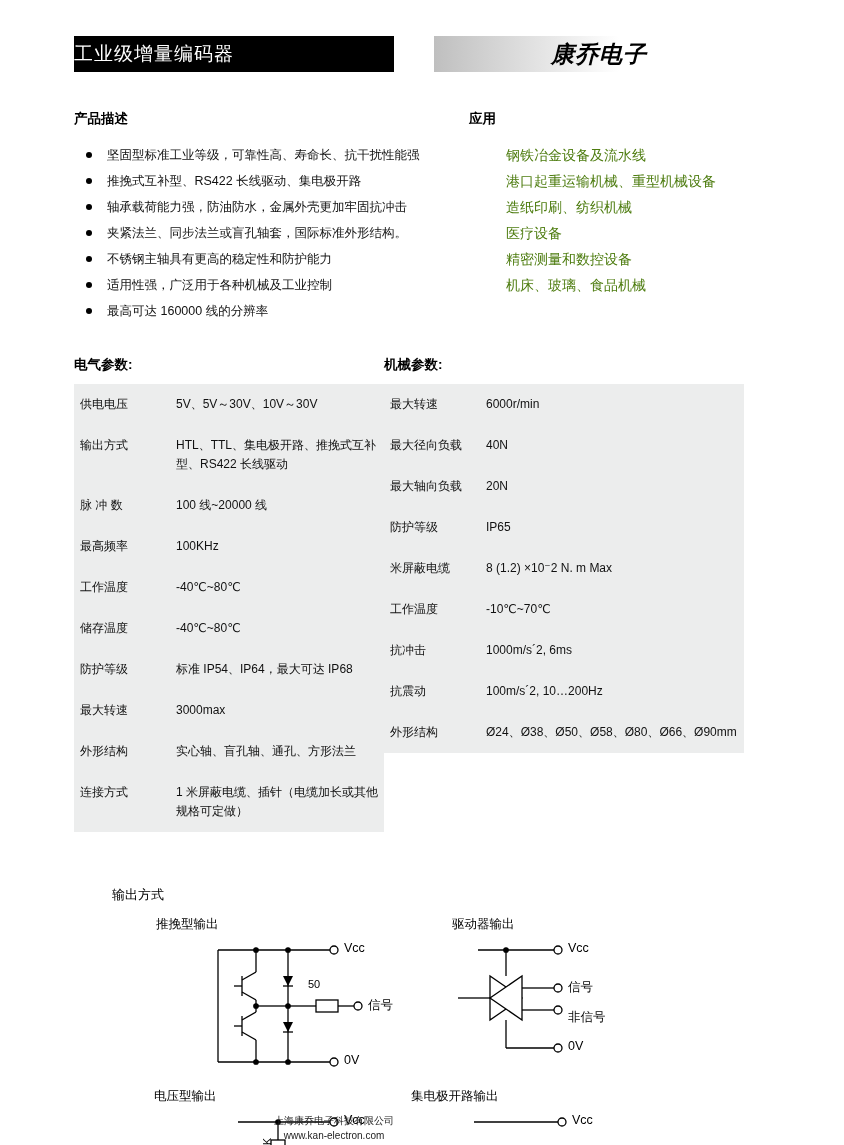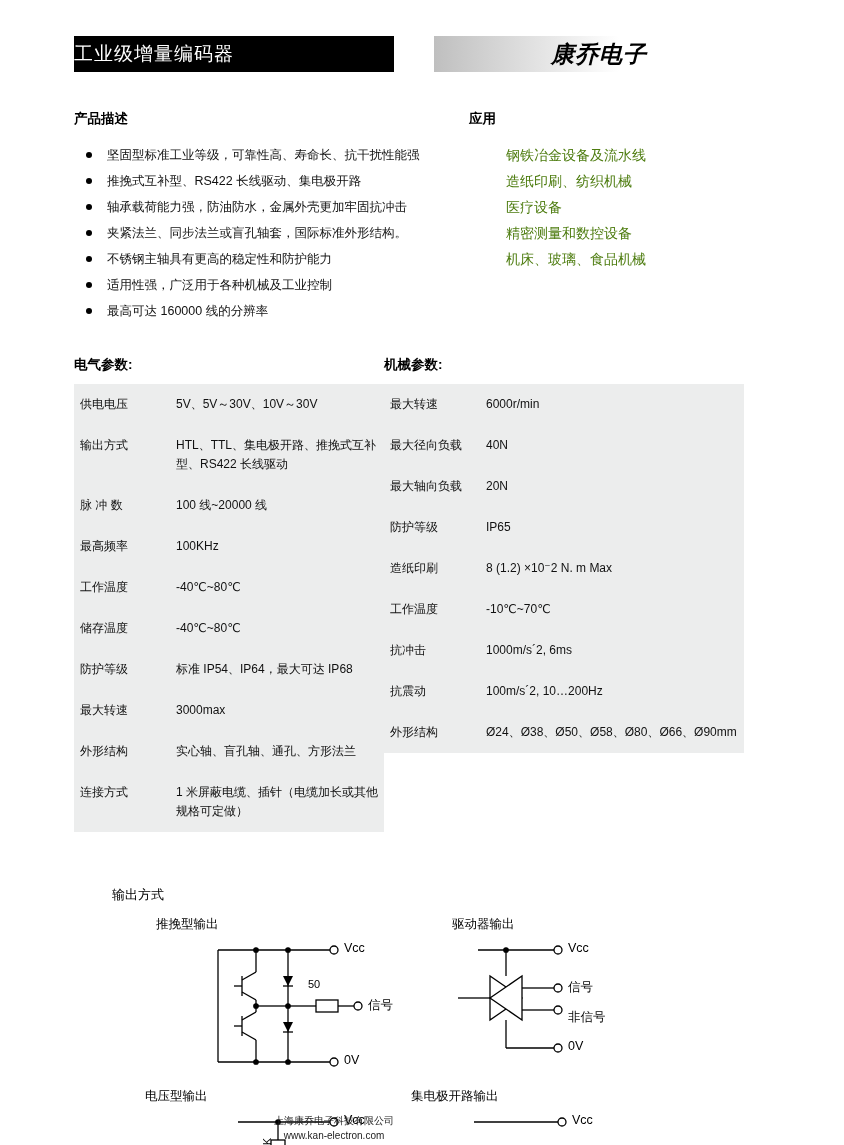--- a/index.html
+++ b/index.html
@@ -200,20 +200,21 @@
         <li>夹紧法兰、同步法兰或盲孔轴套，国际标准外形结构。</li>
         <li>不锈钢主轴具有更高的稳定性和防护能力</li>
         <li>适用性强，广泛用于各种机械及工业控制</li>
         <li>最高可达 160000 线的分辨率</li>
       </ul>
     </div>
     <div class="col-right">
       <div class="sec-title">应用</div>
       <ul class="apps">
         <li>钢铁冶金设备及流水线</li>
+        <li>港口起重运输机械、重型机械设备</li>
         <li>造纸印刷、纺织机械</li>
         <li>医疗设备</li>
         <li>精密测量和数控设备</li>
         <li>机床、玻璃、食品机械</li>
       </ul>
     </div>
   </div>
 
   <div class="params">
     <div class="params-left">
@@ -278,21 +279,21 @@
           </tr>
           <tr>
             <td class="k">最大轴向负载</td>
             <td>20N</td>
           </tr>
           <tr>
             <td class="k">防护等级</td>
             <td>IP65</td>
           </tr>
           <tr>
-            <td class="k">造纸印刷</td>
+            <td class="k">米屏蔽电缆</td>
             <td>8 (1.2) ×10⁻2 N. m Max</td>
           </tr>
           <tr>
             <td class="k">工作温度</td>
             <td>-10℃~70℃</td>
           </tr>
           <tr>
             <td class="k">抗冲击</td>
             <td>1000m/s´2, 6ms</td>
           </tr>
@@ -385,21 +386,21 @@
           <circle cx="140" cy="112" r="4" fill="#fff"></circle>
           <line x1="88" y1="40" x2="88" y2="14"></line>
           <circle cx="88" cy="14" r="2.2" fill="#000"></circle>
         </g>
       </svg>
       <div class="circ-label" style="left:470px; top:31px;">Vcc</div>
       <div class="circ-label" style="left:470px; top:69px;">信号</div>
       <div class="circ-label" style="left:470px; top:99px;">非信号</div>
       <div class="circ-label" style="left:470px; top:129px;">0V</div>
 
-      <div class="circ-label" style="left:47px; top:178px;font-family:Liberation Serif, serif;">电压型输出</div>
+      <div class="circ-label" style="left:56px; top:178px;font-family:Liberation Serif, serif;">电压型输出</div>
       <svg class="circ-svg" style="left:40px; top:198px;" width="260" height="130" viewBox="0 0 260 130">
         <g stroke="#000" stroke-width="1.3" fill="none">
           <line x1="100" y1="14" x2="192" y2="14"></line>
           <circle cx="196" cy="14" r="4" fill="#fff"></circle>
 
           <line x1="140" y1="14" x2="140" y2="32"></line>
           <rect x="133" y="32" width="14" height="26" fill="#fff"></rect>
           <line x1="140" y1="58" x2="140" y2="70"></line>
           <circle cx="140" cy="14" r="2.2" fill="#000"></circle>
 

